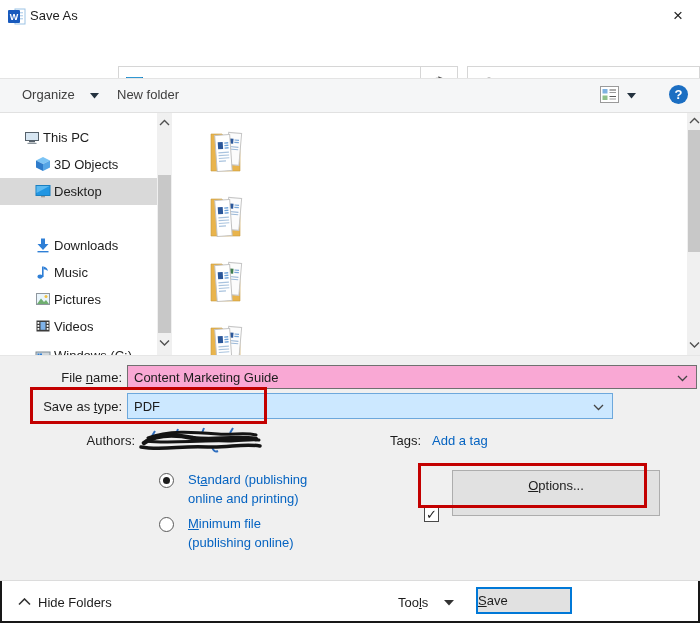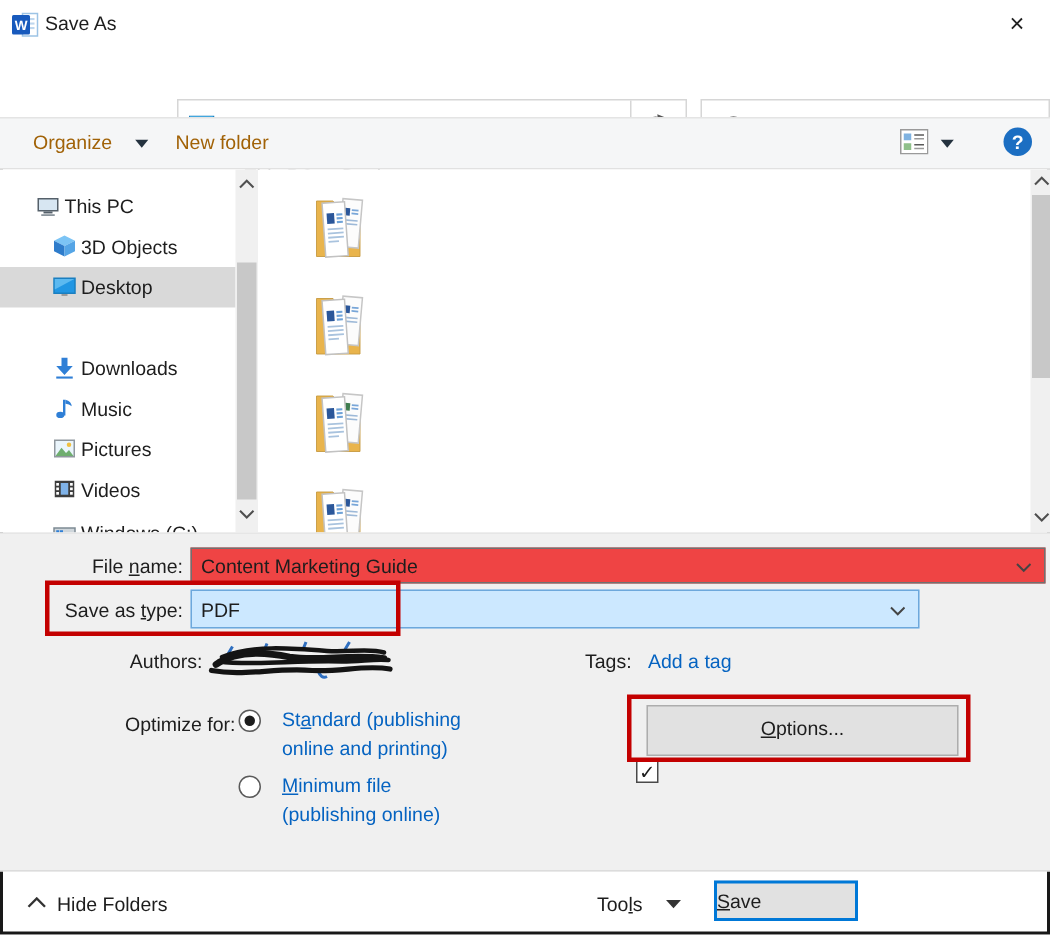--- a/index.html
+++ b/index.html
@@ -16,39 +16,39 @@
   .navbar{left:0;top:32px;width:700px;height:46px;background:#fff;}
   .navglyph{font-size:17px;line-height:20px;}
   .addr{left:118px;top:34px;width:338px;height:36px;border:1px solid #d6d6d6;background:#fff;}
   .addr-div{left:420px;top:35px;width:1px;height:34px;background:#d6d6d6;}
   .crumb{top:43px;font-size:13px;color:#1d1d1d;cursor:pointer;}
   .crumb-sep{top:42px;color:#555;font-size:12px;}
   .search{left:467px;top:34px;width:231px;height:36px;border:1px solid #d6d6d6;background:#fff;cursor:text;}
   
   .toolbar{left:0;top:78px;width:700px;height:35px;background:#f5f6f7;
            border-top:1px solid #e4e4e4;border-bottom:1px solid #e1e1e1;box-sizing:border-box;}
-  .tool-txt{top:87px;color:#a16207;cursor:pointer;}
+  .tool-txt{top:87px;color:#404040;cursor:pointer;}
   .helpbtn{left:669px;top:85px;width:19px;height:19px;border-radius:50%;background:#1b6ec2;
            color:#fff;font-weight:bold;text-align:center;line-height:19px;font-size:13px;cursor:pointer;}
   
   .bodyarea{left:0;top:113px;width:700px;height:242px;background:#fff;overflow:hidden;}
   .side-item{left:0;width:157px;height:27px;cursor:pointer;}
   .side-item .ic{position:absolute;left:35px;top:5px;width:16px;height:16px;}
   .side-item .lb{position:absolute;left:54px;top:6px;white-space:nowrap;}
   .side-item.root .ic{left:24px;} .side-item.root .lb{left:43px;}
   .side-item.sel{background:#d9d9d9;}
   .vscroll{width:15px;background:#f0f0f0;}
   .vthumb{position:absolute;left:1px;width:13px;background:#c8c8c8;}
   .scr-ar{position:absolute;left:2px;width:11px;height:12px;text-align:center;}
   .folder{left:209px;width:38px;height:48px;cursor:pointer;}
   
   .lower{left:0;top:355px;width:700px;height:226px;background:#f0f0f0;border-top:1px solid #e6e6e6;box-sizing:border-box;}
   .flabel{text-align:right;white-space:nowrap;}
   .key{text-decoration:underline;}
-  .input{background:#ef4444;border:1px solid #707070;box-sizing:border-box;cursor:text;}
+  .input{background:#f9a8d4;border:1px solid #707070;box-sizing:border-box;cursor:text;}
   .combo-focus{border:1px solid #6da8dc;box-sizing:border-box;cursor:pointer;}
   .ddchev{cursor:pointer;}
   .redbox{border:3px solid #c30000;box-sizing:border-box;pointer-events:none;z-index:6;}
   .blue{color:#0563c1;}
   .radio{width:15px;height:15px;border:1px solid #5a5a5a;border-radius:50%;background:#fff;box-sizing:border-box;cursor:pointer;}
   .radio.on::after{content:"";position:absolute;left:3px;top:3px;width:7px;height:7px;border-radius:50%;background:#1d1d1d;}
   .optbtn{background:#e1e1e1;border:1px solid #adadad;box-sizing:border-box;text-align:center;cursor:pointer;}
   .checkbox{width:15px;height:15px;background:#fff;border:1px solid #494949;box-sizing:border-box;
             text-align:center;line-height:13px;font-size:13px;cursor:pointer;}
   .chklabel{border:1px dotted #7a9cc6;padding:0 2px;cursor:pointer;}
@@ -342,33 +342,32 @@
   <svg class="abs" style="left:138px;top:427px" width="126" height="26">
     <path d="M14,9 l3,-5 M38,7 l2,-5 M64,6 l2,-5 M92,6 l3,-5 M74,20 q2,6 6,4" stroke="#2f6fc0" stroke-width="2" fill="none"></path>
     <path d="M6,16 C20,6 40,8 55,11 C75,14 95,9 118,12" stroke="#141414" stroke-width="4.5" fill="none" stroke-linecap="round"></path>
     <path d="M3,20 C25,24 45,18 70,20 C90,21 105,16 122,19" stroke="#141414" stroke-width="3.5" fill="none" stroke-linecap="round"></path>
     <path d="M10,11 C30,3 55,5 80,7 C95,8 108,5 118,8" stroke="#141414" stroke-width="3" fill="none" stroke-linecap="round"></path>
     <path d="M8,14 C30,17 60,13 90,14 C103,14 112,12 121,13" stroke="#141414" stroke-width="3" fill="none" stroke-linecap="round"></path>
   </svg>
   <div class="abs" style="left:390px;top:433px">Tags:</div>
   <div class="abs blue" style="left:432px;top:433px;cursor:pointer">Add a tag</div>
 
-  <div class="abs flabel" style="left:40px;top:475px;width:117px">Optimize for:</div>
   <div class="abs radio on" style="left:159px;top:473px"></div>
   <div class="abs blue" style="left:188px;top:472px;cursor:pointer">
     <span>St</span><span class="key">a</span><span>ndard (publishing</span>
   </div>
   <div class="abs blue" style="left:188px;top:491px">online and printing)</div>
   <div class="abs radio" style="left:159px;top:517px"></div>
   <div class="abs blue" style="left:188px;top:516px;cursor:pointer">
     <span></span><span class="key">M</span><span>inimum file</span>
   </div>
   <div class="abs blue" style="left:188px;top:535px">(publishing online)</div>
 
-  <div class="abs optbtn" style="left:431px;top:470px;width:208px;height:34px;line-height:29px">
+  <div class="abs optbtn" style="left:452px;top:470px;width:208px;height:46px;line-height:29px">
     <span></span><span class="key">O</span><span>ptions...</span>
   </div>
   <div class="abs redbox" style="left:418px;top:463px;width:229px;height:45px"></div>
 
   <div class="abs checkbox" style="left:424px;top:507px">
     <span>✓</span>
   </div>
 
   <div class="abs footer-div"></div>
   <svg class="abs" style="left:18px;top:598px;cursor:pointer" width="13" height="8">

